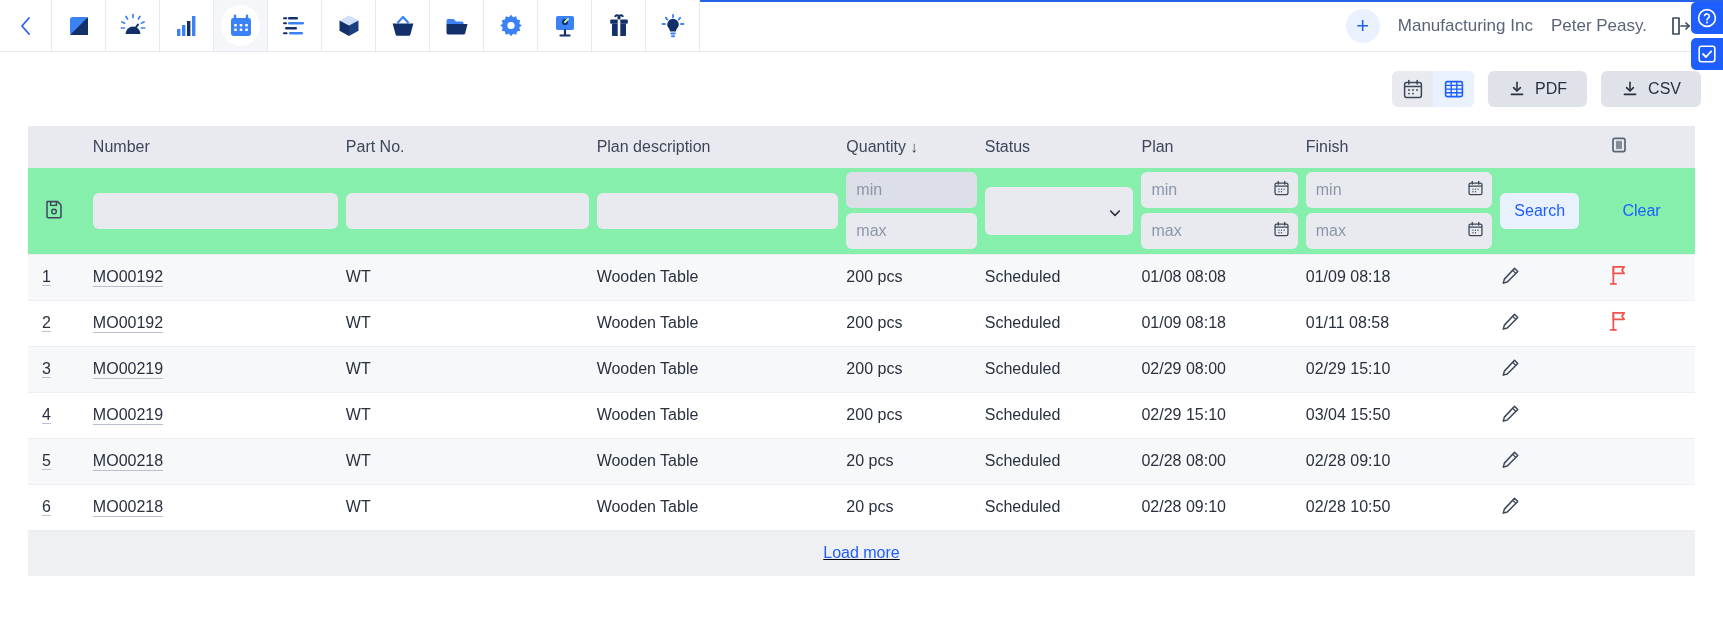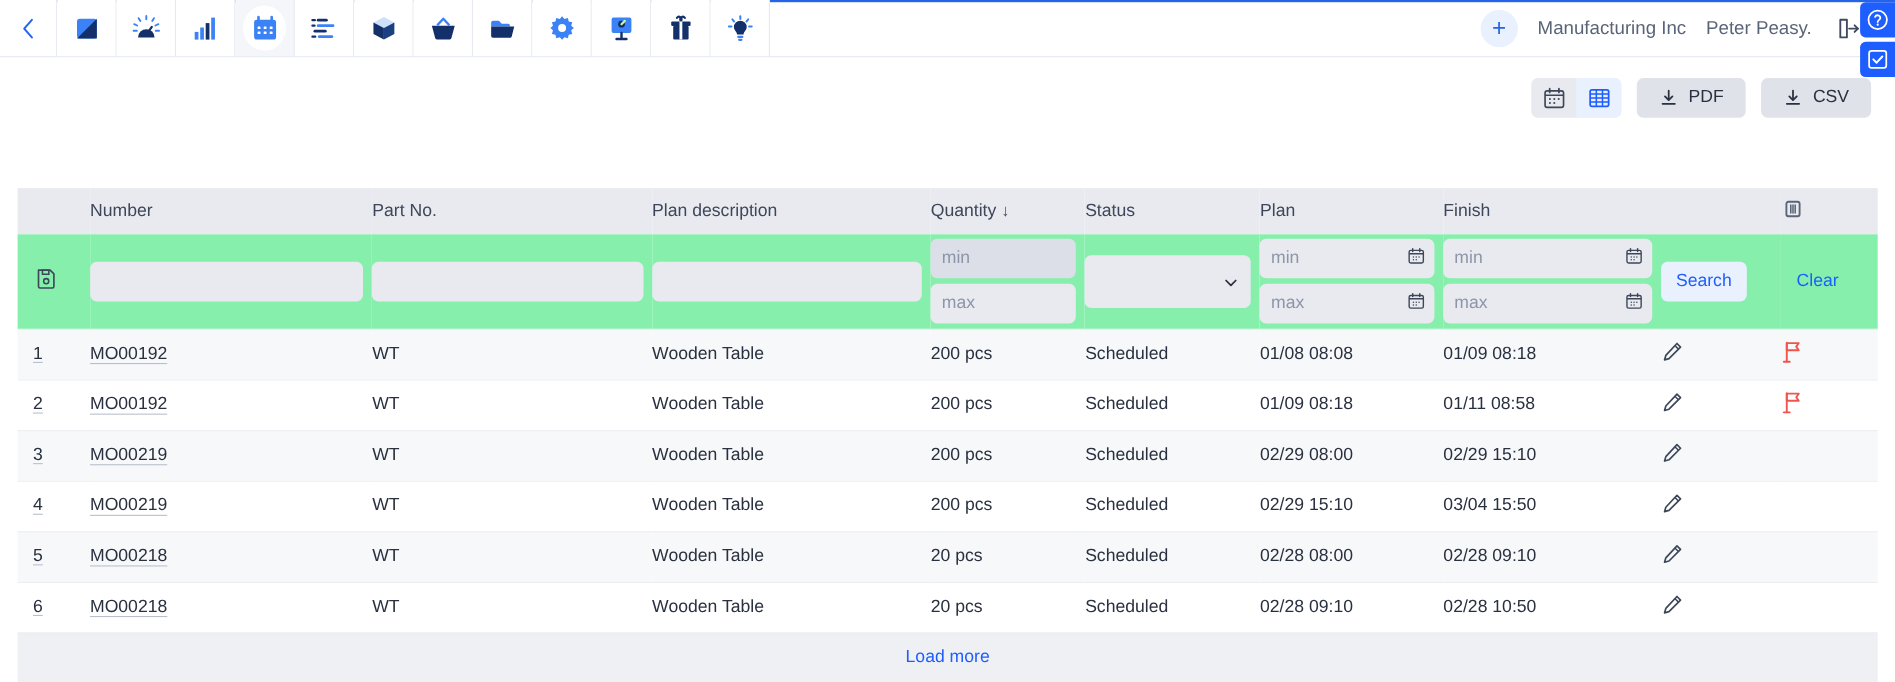--- a/index.html
+++ b/index.html
@@ -108,21 +108,21 @@
   .exp-btn {
     height: 36px; padding: 0 20px;
     background: #dfe2e8; border: none; border-radius: 6px;
     font-family: "Liberation Sans", sans-serif;
     font-size: 16px; color: #29303f;
     display: flex; align-items: center; gap: 9px;
     cursor: pointer;
   }
 
   
-  .table-wrap { padding: 0 16px; margin-top: 45px; }
+  .table-wrap { padding: 0 28px; }
   table { width: 100%; border-collapse: collapse; table-layout: fixed; }
 
   thead tr { background: #e8eaef; height: 42px; }
   thead th {
     text-align: left; font-weight: 400; font-size: 16px; color: #3d4759;
     padding: 0 0 0 0;
   }
   .col-idx   { width: 60px; }
   .col-num   { width: 234px; }
   .col-part  { width: 232px; }
@@ -186,21 +186,21 @@
   }
   .num-link {
     color: #29303f; text-decoration: underline;
     text-decoration-color: #b9c0cc; text-underline-offset: 4px;
     cursor: pointer;
   }
   .pencil { cursor: pointer; }
   .flag { cursor: pointer; }
 
   tfoot tr { height: 46px; background: #eef0f4; }
-  tfoot td { text-align: center; border-top: 1px solid #eceef2; }
+  tfoot td { text-align: center; border-top: 1px solid #eceef2; text-decoration: underline; }
   .load-more {
     color: #1e5eff; font-size: 16px; cursor: pointer;
   }
 </style>
 </head>
 <body>
 
 <div class="topbar">
   <div class="nav-rule"></div>
 

